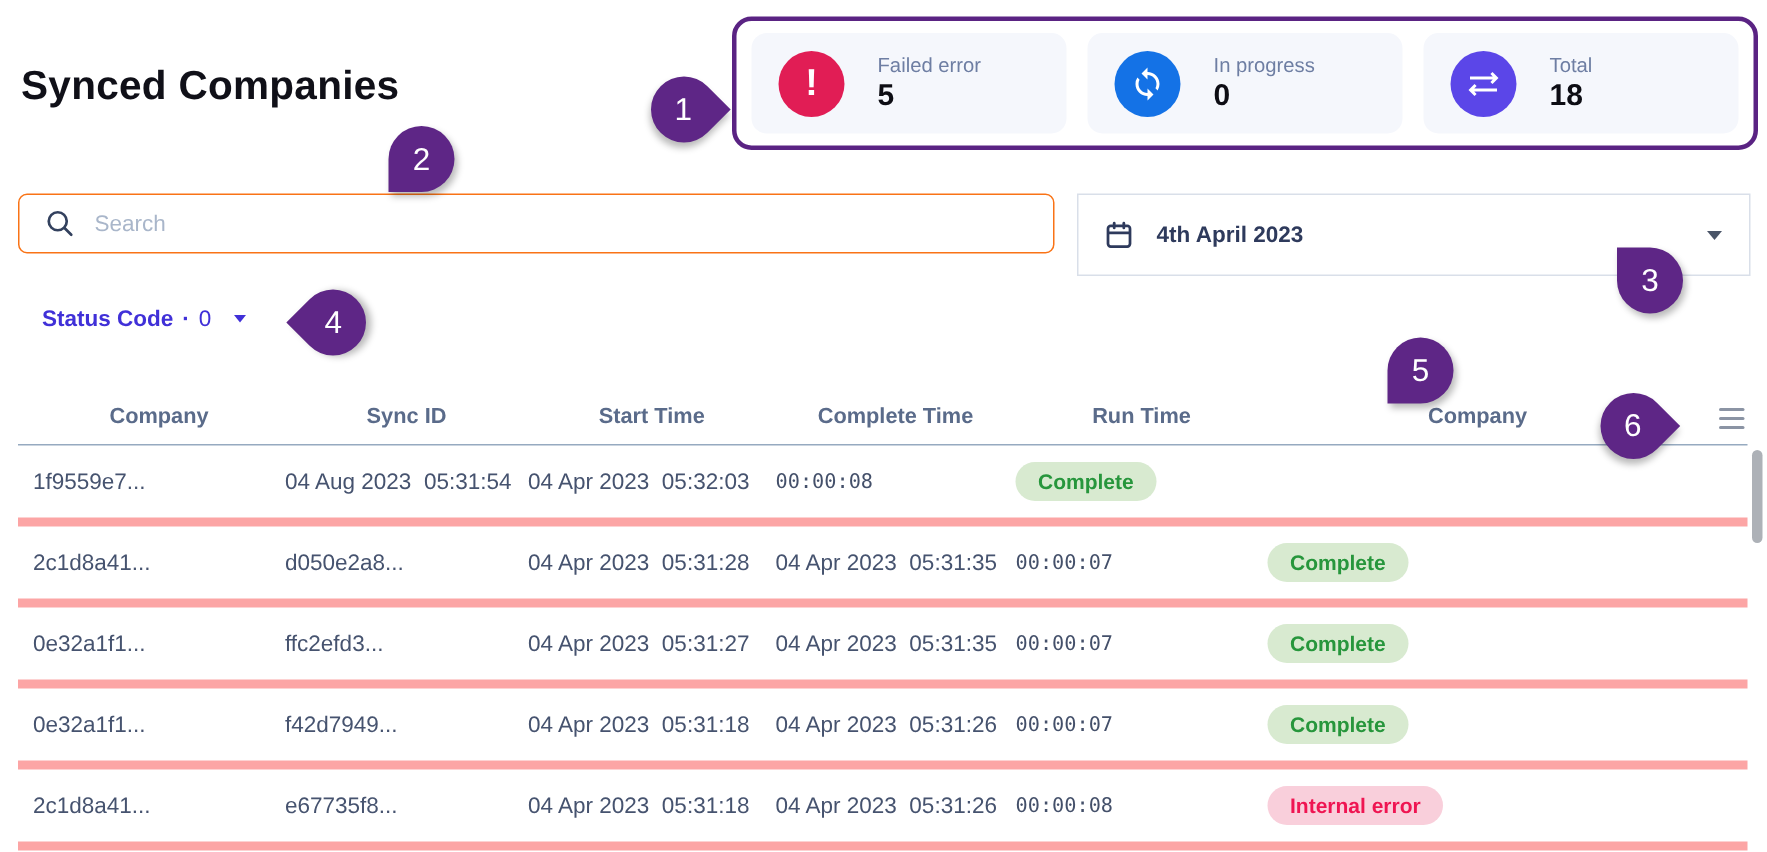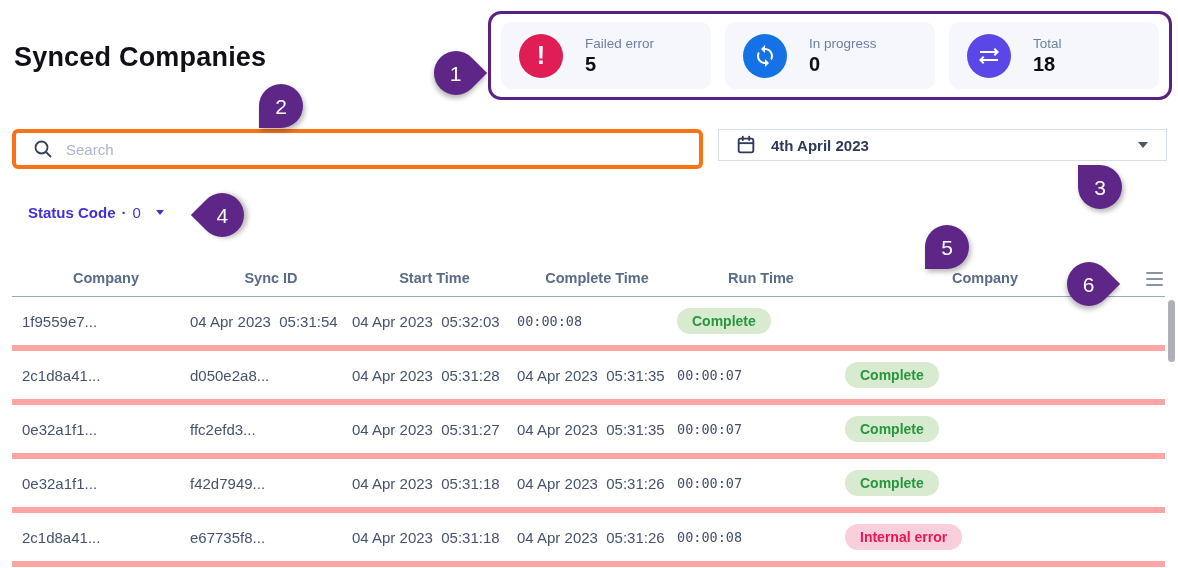--- a/index.html
+++ b/index.html
@@ -20,27 +20,27 @@
   .stat-icon.failed { background:#e11d55; }
   .stat-icon.progress { background:#1472e6; }
   .stat-icon.total { background:#5b46e8; }
   .stat-icon .bang { color:#fff; font-weight:700; font-size:25px; line-height:1; }
   .stat-text { margin-left:22px; }
   .stat-label { font-size:13.5px; color:#6e7ea3; margin-bottom:2px; }
   .stat-value { font-size:20px; font-weight:700; color:#0d0d14; }
 
   
   .search-box { position:absolute; left:12px; top:129px; width:691px; height:40px;
-    border:4px solid #f97316; border-radius:6px; background:#fff; display:flex; align-items:center; }
+    border:1px solid #f97316; border-radius:6px; background:#fff; display:flex; align-items:center; }
   .search-box svg { margin-left:16px; }
   .search-input { border:none; outline:none; flex:1; margin-left:12px; font-size:15px;
     color:#2e3a5c; font-family:"Liberation Sans",sans-serif; background:transparent; }
   .search-input::placeholder { color:#a9b6ca; }
 
-  .date-box { position:absolute; left:718px; top:129px; width:449px; height:32px;
+  .date-box { position:absolute; left:718px; top:129px; width:449px; height:55px;
     border:1px solid #d9dfe9; border-radius:0; background:#fff; display:flex; align-items:center; }
   .date-box svg { margin-left:16px; }
   .date-value { margin-left:14px; font-size:15px; font-weight:700; color:#2e3a5c; }
   .caret-down { width:0; height:0; border-left:5px solid transparent; border-right:5px solid transparent;
     border-top:6px solid #4a5568; margin-left:auto; margin-right:18px; }
 
   
   .status-filter { position:absolute; left:28px; top:204px; display:flex; align-items:center;
     color:#4030d8; font-size:15px; cursor:pointer; }
   .status-filter .lbl { font-weight:700; }
@@ -161,21 +161,21 @@
     <div class="th">Company</div>
     <div class="hamburger">
         <i></i>
         <i></i>
         <i></i>
       </div>
   </div>
 
   <div class="tr">
     <div class="td">1f9559e7...</div>
-    <div class="td">04 Apr 2023  05:31:54</div>
+    <div class="td">04 Aug 2023  05:31:54</div>
     <div class="td">04 Apr 2023  05:32:03</div>
     <div class="td mono">00:00:08</div>
     <div class="td"><span class="badge badge-success">Complete</span></div>
     <div></div>
   </div>
   <div class="tr">
     <div class="td">2c1d8a41...</div>
     <div class="td">d050e2a8...</div>
     <div class="td">04 Apr 2023  05:31:28</div>
     <div class="td">04 Apr 2023  05:31:35</div>

